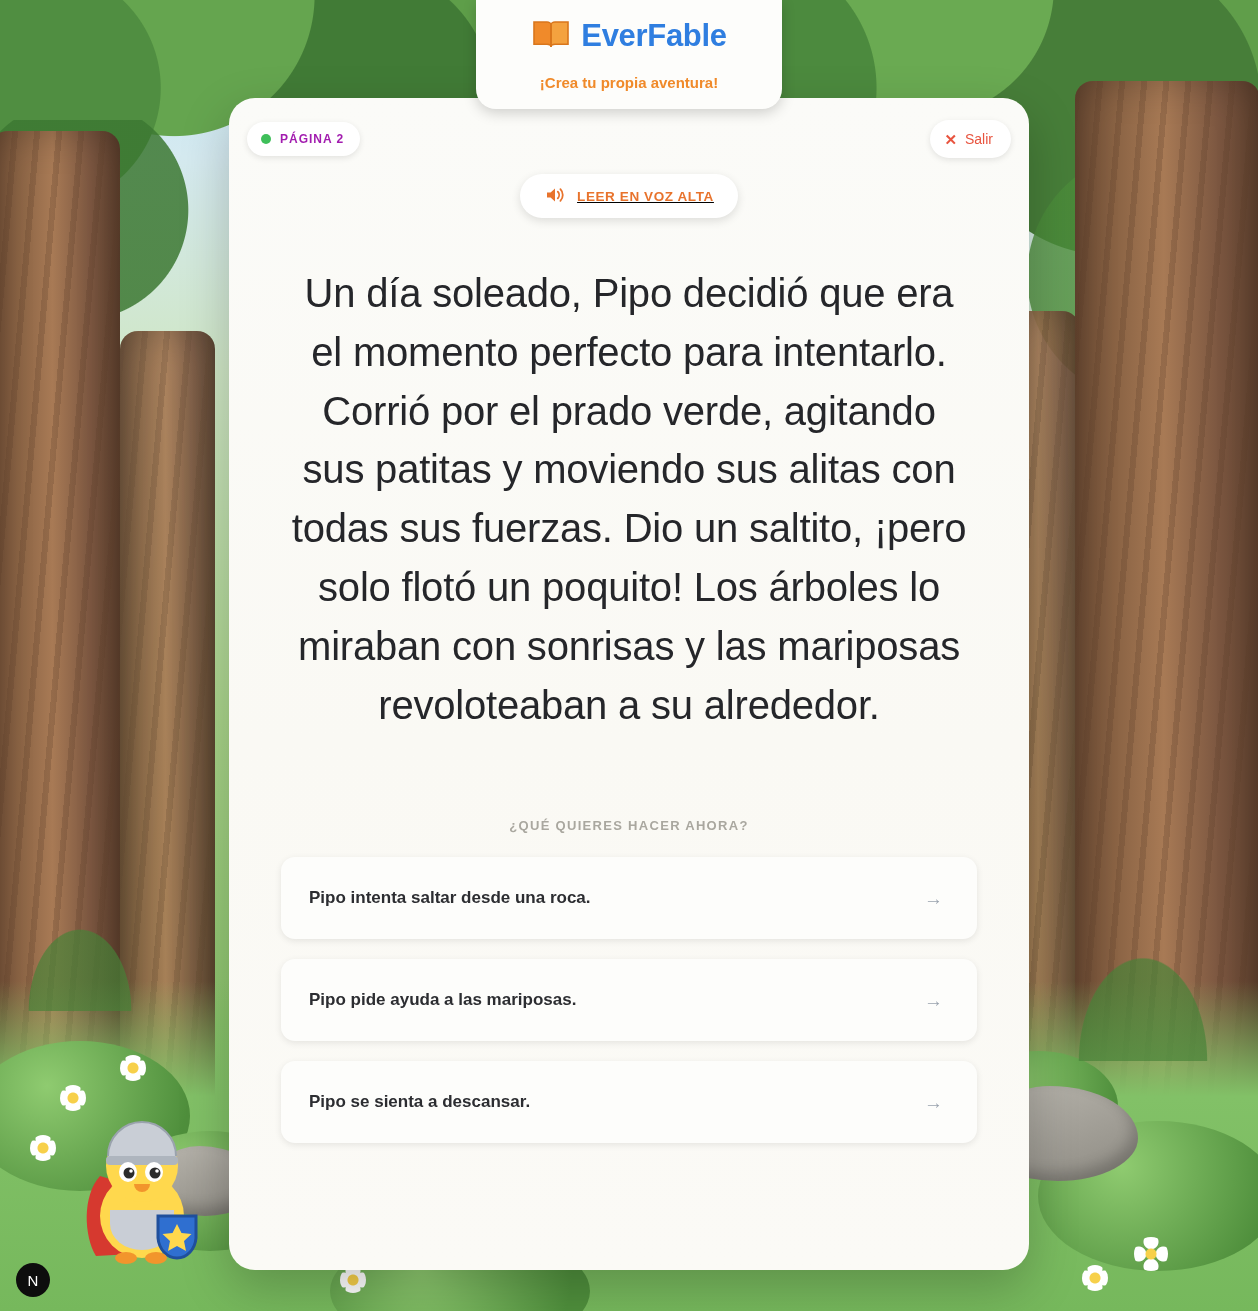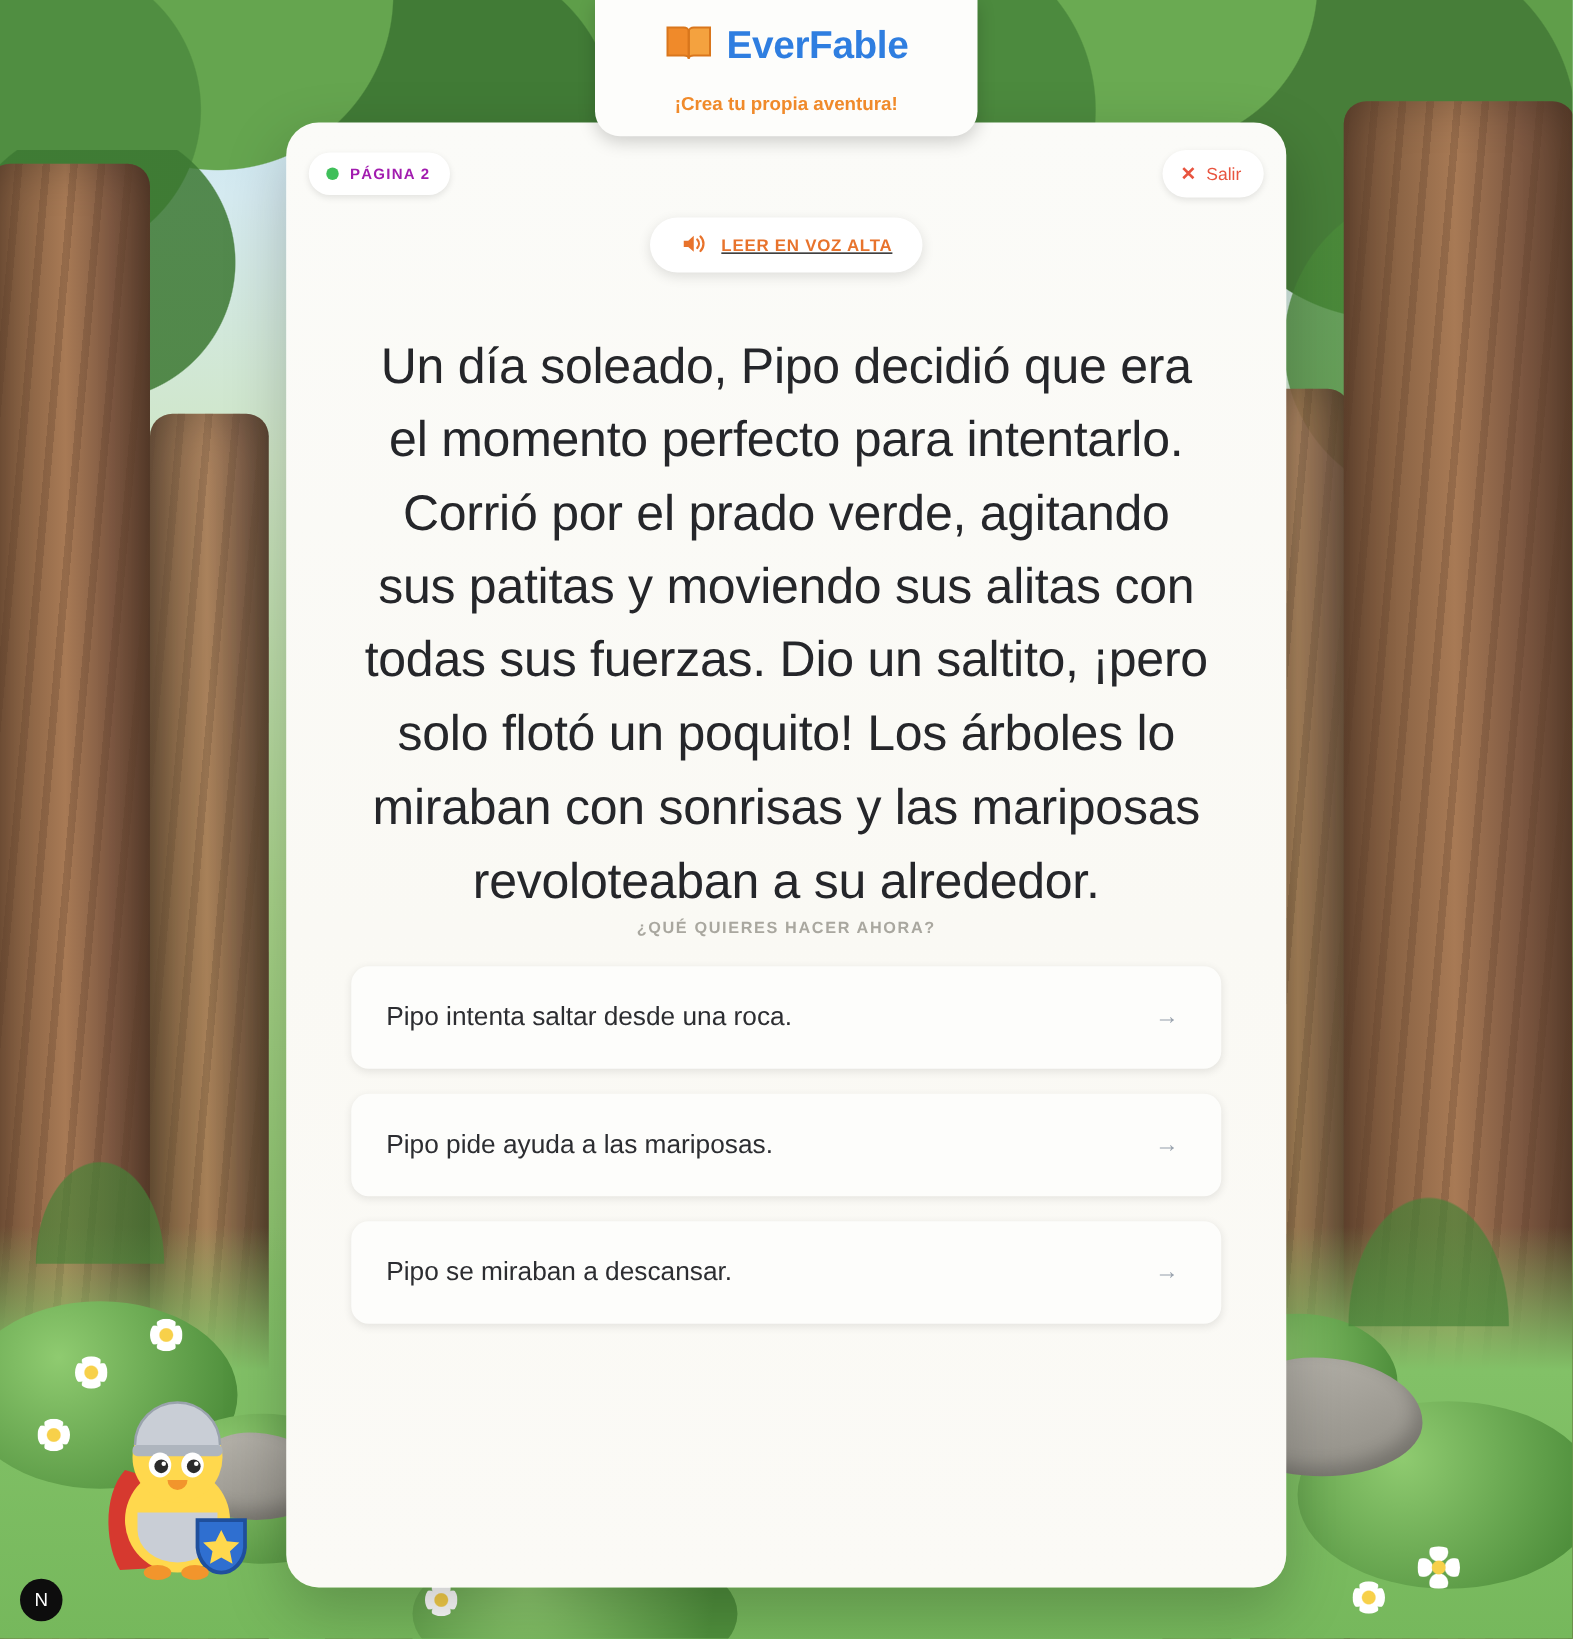--- a/index.html
+++ b/index.html
@@ -242,20 +242,21 @@
     margin: 46px 58px 0 58px;
     text-align: center;
     font-size: 40px;
     line-height: 1.47;
     font-weight: 400;
     color: #25262a;
     letter-spacing: -0.2px;
   }
 
   .prompt-label {
+    margin-top: 84px;
     text-align: center;
     font-size: 13px;
     font-weight: 700;
     letter-spacing: 1.3px;
     color: #a9a79f;
   }
 
   .choices {
     margin: 24px 52px 0 52px;
     display: flex;
@@ -267,22 +268,22 @@
     height: 82px;
     background: #fdfdfb;
     border-radius: 14px;
     box-shadow: 0 2px 7px rgba(0,0,0,.09);
     display: flex;
     align-items: center;
     padding: 0 28px;
     cursor: pointer;
   }
   .choice-label {
-    font-size: 21px;
-    font-weight: 400;
+    font-size: 17px;
+    font-weight: 700;
     color: #2c2d31;
   }
   .choice-arrow {
     position: absolute;
     right: 34px;
     top: 50%;
     transform: translateY(-50%);
     color: #9aa3ae;
     font-size: 19px;
     line-height: 1;
@@ -401,21 +402,21 @@
       <span class="choice-label">Pipo intenta saltar desde una roca.</span>
       <span class="choice-arrow">→</span>
     </div>
 
     <div class="choice">
       <span class="choice-label">Pipo pide ayuda a las mariposas.</span>
       <span class="choice-arrow">→</span>
     </div>
 
     <div class="choice">
-      <span class="choice-label">Pipo se miraban a descansar.</span>
+      <span class="choice-label">Pipo se sienta a descansar.</span>
       <span class="choice-arrow">→</span>
     </div>
 
   </div>
 </div>
 
 <div class="mascot">
   <svg width="150" height="165" viewBox="0 0 150 165" aria-hidden="true">
 
     <path d="M38 72 C20 92 22 132 34 152 L70 150 C52 126 50 96 58 78z" fill="#d6392f"></path>

